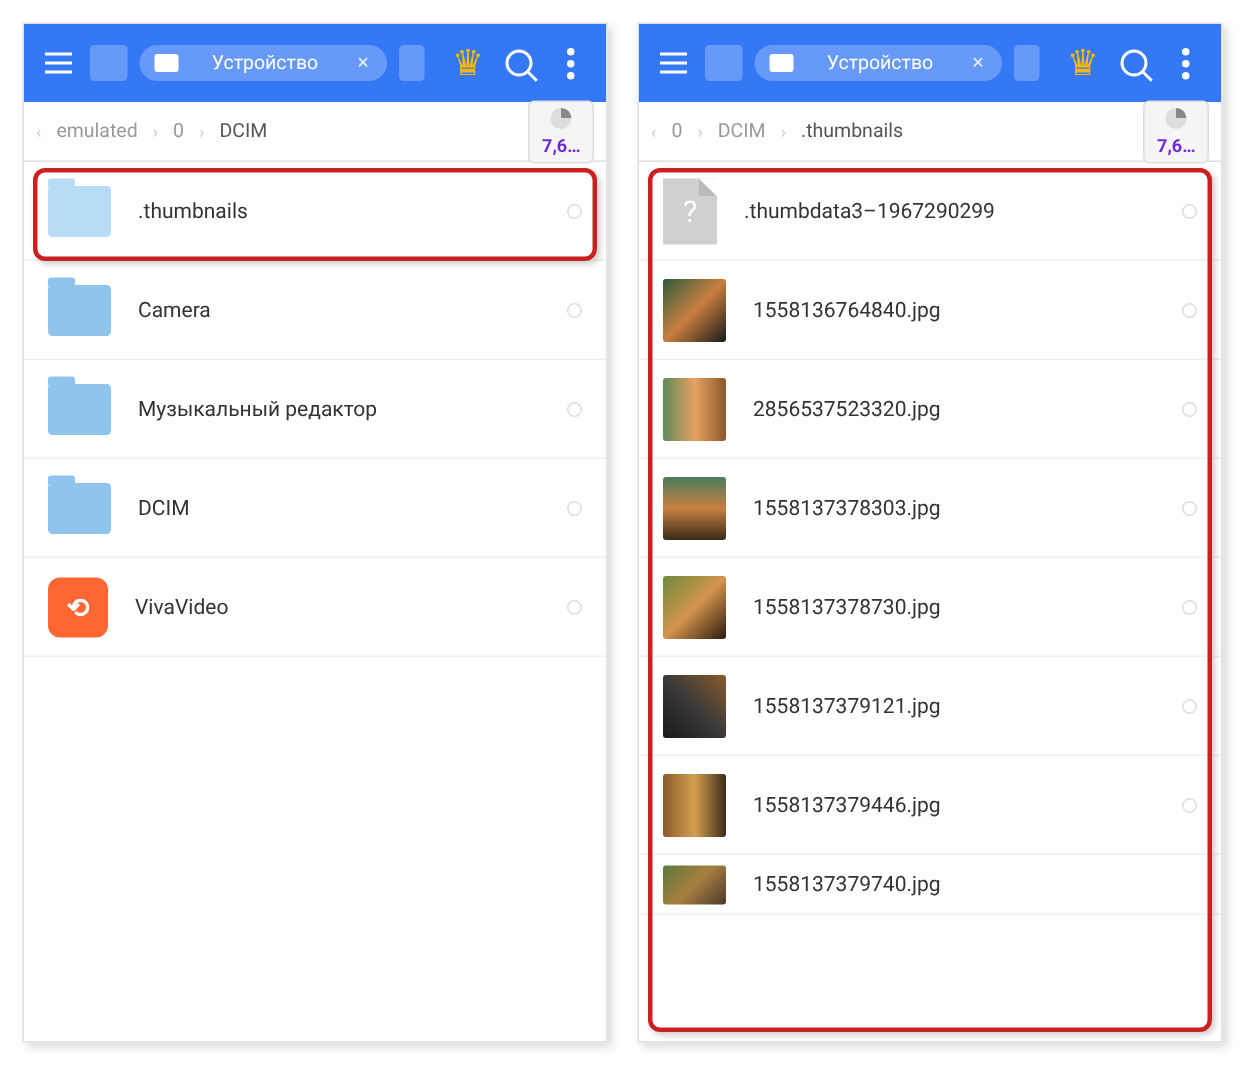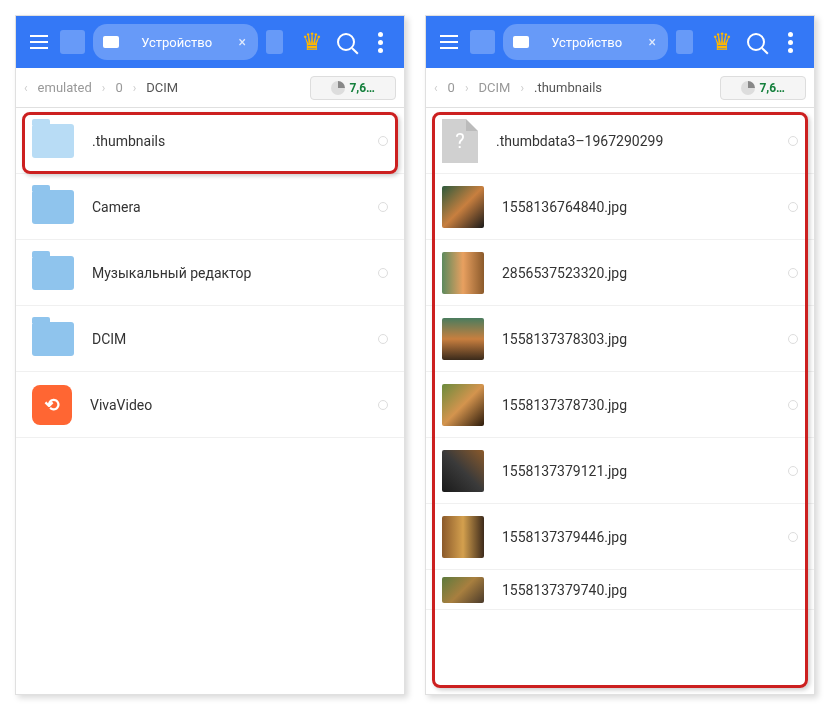--- a/index.html
+++ b/index.html
@@ -50,21 +50,21 @@
     }
     .faded-box {
       width: 30px;
       height: 24px;
       background: rgba(255,255,255,0.25);
       border-radius: 3px;
     }
     .tab {
       background: rgba(255,255,255,0.25);
       border-radius: 14px;
-      height: 36px;
+      height: 24px;
       display: flex;
       align-items: center;
       padding: 0 8px 0 10px;
       gap: 22px;
       font-size: 13px;
       color: #fff;
     }
     .tab-icon {
       width: 16px;
       height: 12px;
@@ -128,27 +128,28 @@
       color: #ccc;
       font-size: 12px;
     }
     .bc-item { white-space: nowrap; }
     .bc-item.active { color: #555; }
     .bc-spacer { flex: 1; }
     .storage-badge {
       background: #f5f5f5;
       border: 1px solid #ddd;
       border-radius: 4px;
-      padding: 4px 20px;
+      padding: 4px 8px;
       font-size: 12px;
-      color: #15803d;
+      color: #6d28d9;
       font-weight: bold;
       display: flex;
       align-items: center;
       gap: 4px;
+      flex-direction: column;
     }
     .storage-pie {
       width: 14px;
       height: 14px;
       border-radius: 50%;
       background: conic-gradient(#888 0deg 90deg, #ddd 90deg 360deg);
     }
     .file-list {
       flex: 1;
       overflow: hidden;

